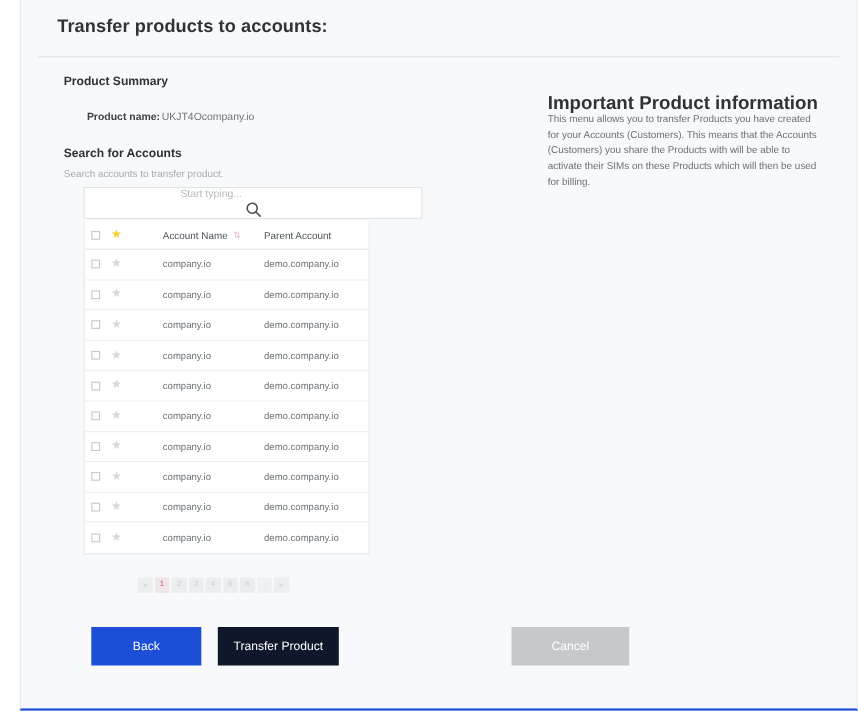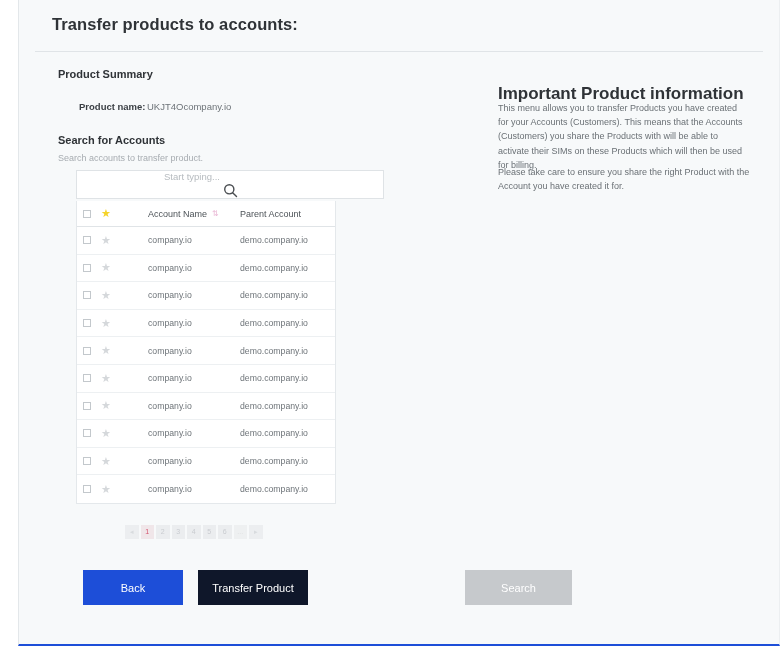--- a/index.html
+++ b/index.html
@@ -350,20 +350,19 @@
           <button class="pbtn">4</button>
           <button class="pbtn">5</button>
           <button class="pbtn">6</button>
         </span>
       <button class="pbtn gap">...</button>
       <button class="pbtn arrow">▸</button>
     </div>
 
     <button class="btn" id="back-button">Back</button>
     <button class="btn" id="transfer-button">Transfer Product</button>
-    <button class="btn" id="cancel-button">Search</button>
+    <button class="btn" id="cancel-button">Cancel</button>
 
     <div id="info-title">Important Product information</div>
     <div class="info-p" id="info-p1">This menu allows you to transfer Products you have created for your Accounts (Customers). This means that the Accounts (Customers) you share the Products with will be able to activate their SIMs on these Products which will then be used for billing.</div>
-    <div class="info-p" id="info-p2">Please take care to ensure you share the right Product with the Account you have created it for.</div>
 
   </div>
 </div>
 
 </body></html>

